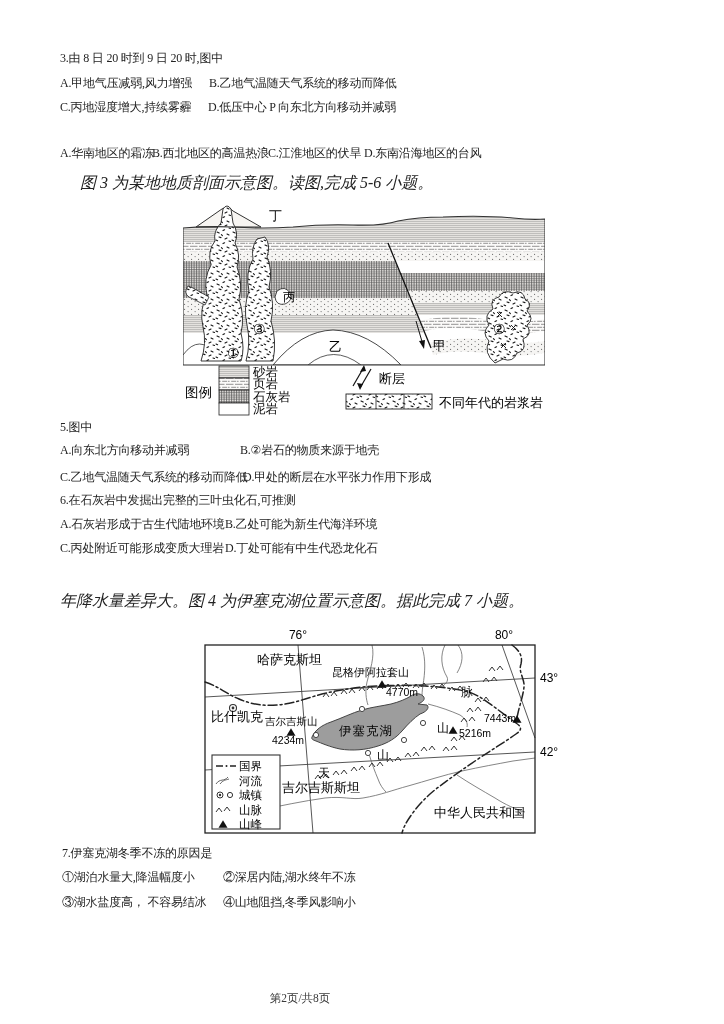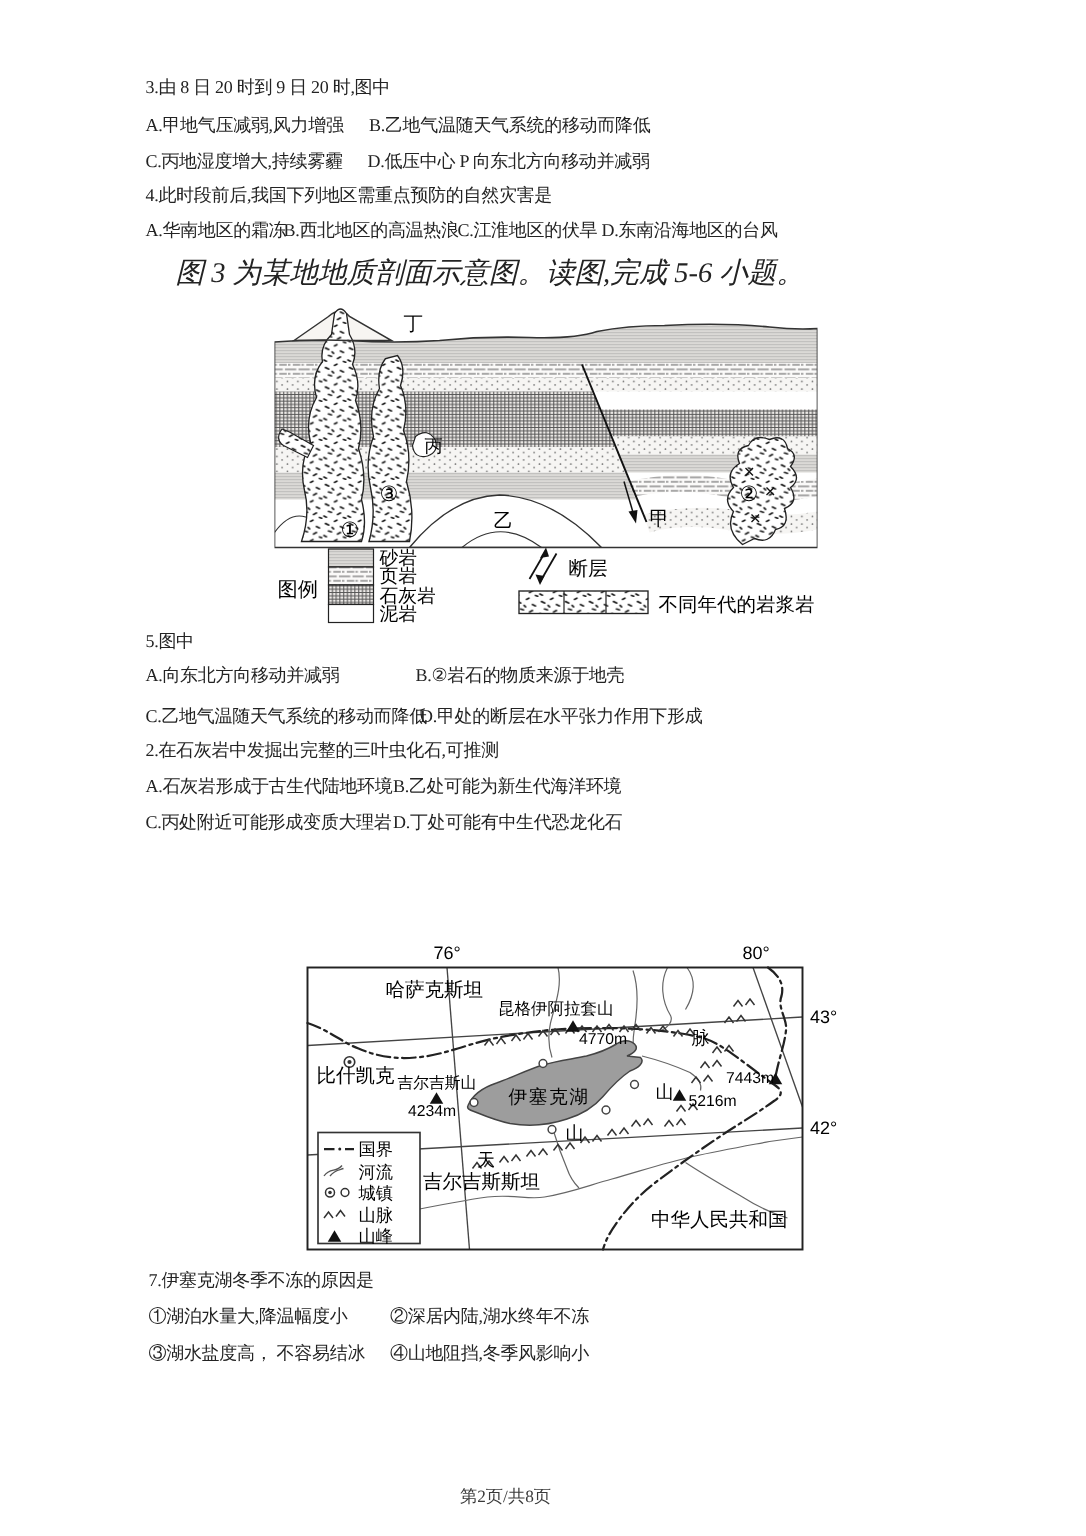--- a/index.html
+++ b/index.html
@@ -1,36 +1,35 @@
 <!DOCTYPE html>
 <html><head>
 <meta charset="utf-8">
 <style>
   html,body{margin:0;padding:0;background:#e8e8e8;}
   .page{position:relative;width:724px;height:1024px;background:#ffffff;overflow:hidden;
         font-family:"Liberation Serif","DejaVu Serif",serif;color:#232323;}
-  .t{position:absolute;white-space:nowrap;font-size:12px;letter-spacing:-0.2px;line-height:14px;margin-left:37px;}
-  .it{font-style:italic;font-size:19px;letter-spacing:0;text-align:center;}
+  .t{position:absolute;white-space:nowrap;font-size:12px;letter-spacing:-0.2px;line-height:14px;}
+  .it{font-style:italic;font-size:16px;letter-spacing:0;text-align:center;}
   .footer{left:0;width:600px;text-align:center;font-size:11.5px;letter-spacing:0;color:#3a3a3a;}
   svg{position:absolute;}
   .sv-serif{font-family:"Liberation Serif","DejaVu Serif",serif;}
   .sv-sans{font-family:"Liberation Sans","DejaVu Sans",sans-serif;}
 </style>
 </head>
 <body>
 
 <div class="page">
 
   <div class="t" style="left:60px;top:51px">3.由 8 日 20 时到 9 日 20 时,图中</div>
   <div class="t" style="left:60px;top:76px">A.甲地气压减弱,风力增强</div>
   <div class="t" style="left:209px;top:76px">B.乙地气温随天气系统的移动而降低</div>
   <div class="t" style="left:60px;top:100px">C.丙地湿度增大,持续雾霾</div>
   <div class="t" style="left:208px;top:100px">D.低压中心 P 向东北方向移动并减弱</div>
 
-  <div class="t" style="left:60px;top:123px">4.此时段前后,我国下列地区需重点预防的自然灾害是</div>
   <div class="t" style="left:60px;top:146px">A.华南地区的霜冻</div>
   <div class="t" style="left:152px;top:146px">B.西北地区的高温热浪</div>
   <div class="t" style="left:268px;top:146px">C.江淮地区的伏旱</div>
   <div class="t" style="left:364px;top:146px">D.东南沿海地区的台风</div>
 
   <div class="t it" style="left:80px;top:176px">图 3 为某地地质剖面示意图。读图,完成 5-6 小题。</div>
 
   <svg style="left:183px;top:203px" width="362" height="215" viewBox="0 0 362 215">
     <defs>
       <pattern id="pSand" width="6" height="4" patternUnits="userSpaceOnUse">
@@ -124,26 +123,27 @@
     <line x1="221" y1="191" x2="221" y2="206" stroke="#222" stroke-width="0.8"></line>
     <text class="sv-serif" x="256" y="204" font-size="13">不同年代的岩浆岩</text>
   </svg>
 
   <div class="t" style="left:60px;top:420px">5.图中</div>
   <div class="t" style="left:60px;top:443px">A.向东北方向移动并减弱</div>
   <div class="t" style="left:240px;top:443px">B.②岩石的物质来源于地壳</div>
   <div class="t" style="left:60px;top:470px">C.乙地气温随天气系统的移动而降低</div>
   <div class="t" style="left:243px;top:470px">D.甲处的断层在水平张力作用下形成</div>
 
-  <div class="t" style="left:60px;top:493px">2.在石灰岩中发掘出完整的三叶虫化石,可推测</div>
+  <div class="t" style="left:60px;top:493px">6.在石灰岩中发掘出完整的三叶虫化石,可推测</div>
   <div class="t" style="left:60px;top:517px">A.石灰岩形成于古生代陆地环境</div>
   <div class="t" style="left:225px;top:517px">B.乙处可能为新生代海洋环境</div>
   <div class="t" style="left:60px;top:541px">C.丙处附近可能形成变质大理岩</div>
   <div class="t" style="left:225px;top:541px">D.丁处可能有中生代恐龙化石</div>
 
+  <div class="t it" style="left:60px;top:594px">年降水量差异大。图 4 为伊塞克湖位置示意图。据此完成 7 小题。</div>
 
   <svg style="left:195px;top:625px" width="480" height="225" viewBox="0 0 480 225">
     <defs>
       <path id="tri" d="M-4.5,3.8 L0,-3.8 L4.5,3.8 Z"></path>
       <path id="mzig" d="M0,0 l3,-4 3,4 m2,-1 l3,-4 3,4" fill="none" stroke="#333" stroke-width="1"></path>
     </defs>
 
     <g stroke="#444" stroke-width="0.9">
       <line x1="103" y1="20" x2="118" y2="208"></line>
       <line x1="307" y1="20" x2="340" y2="113"></line>

